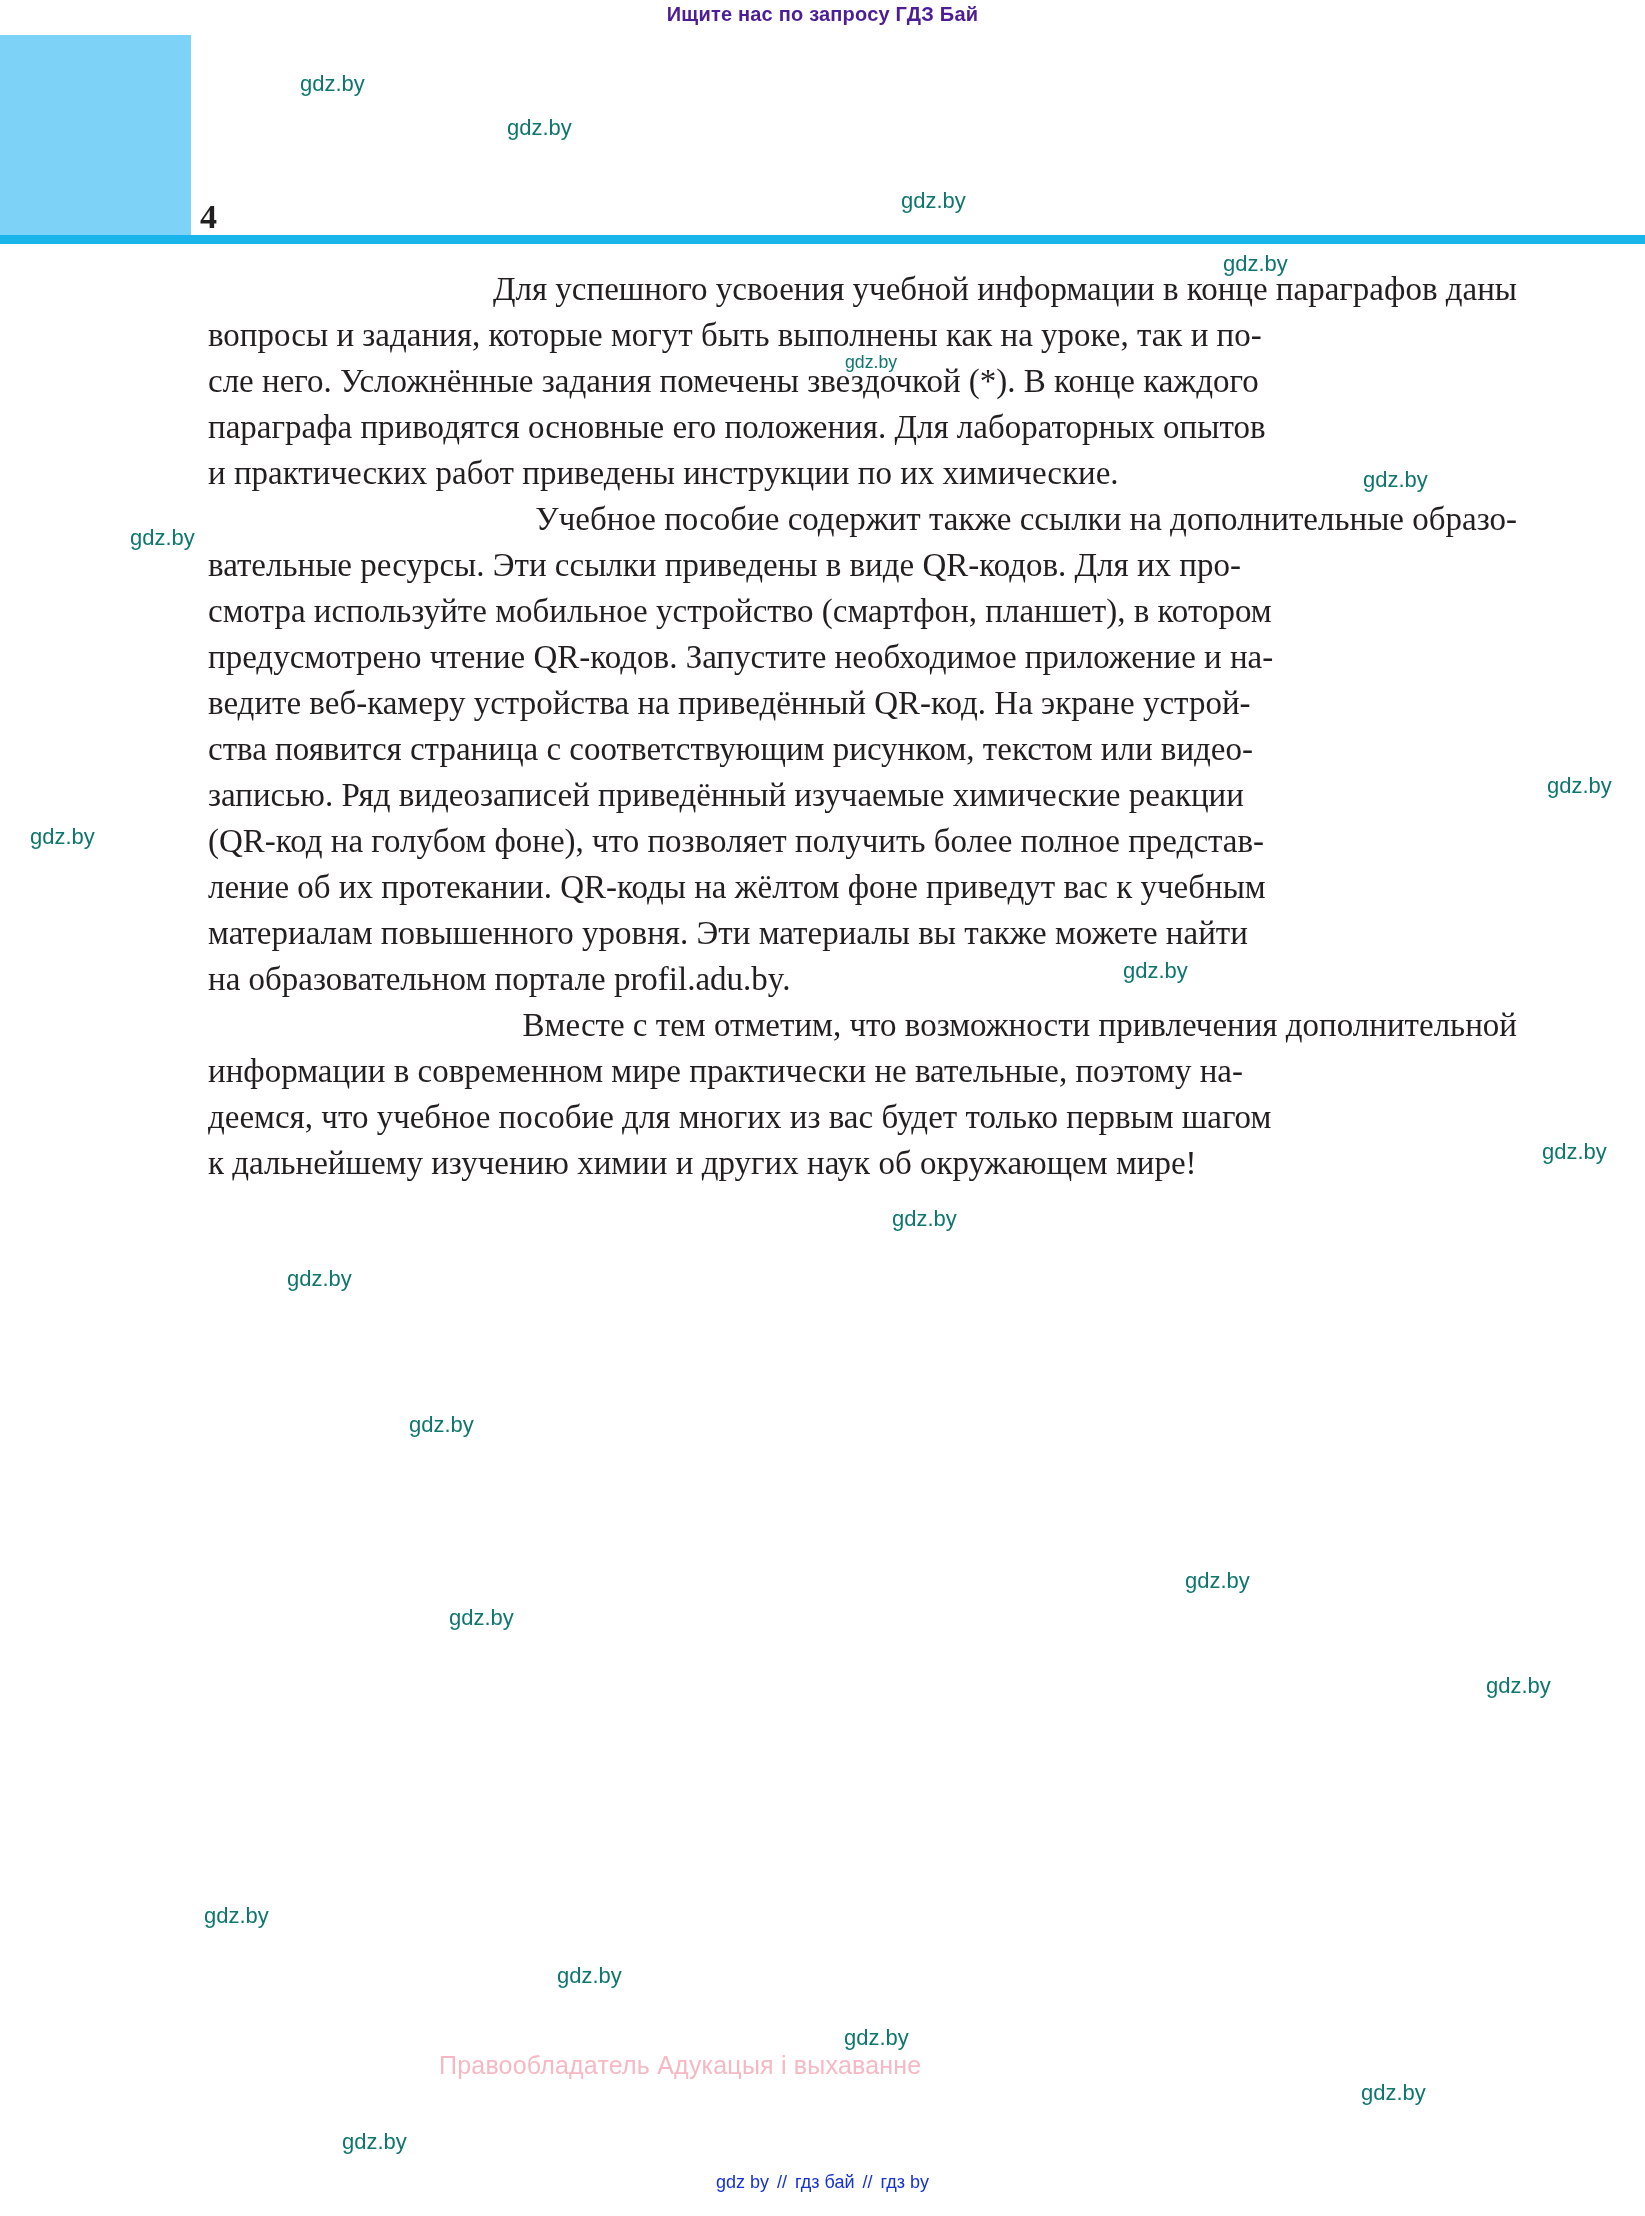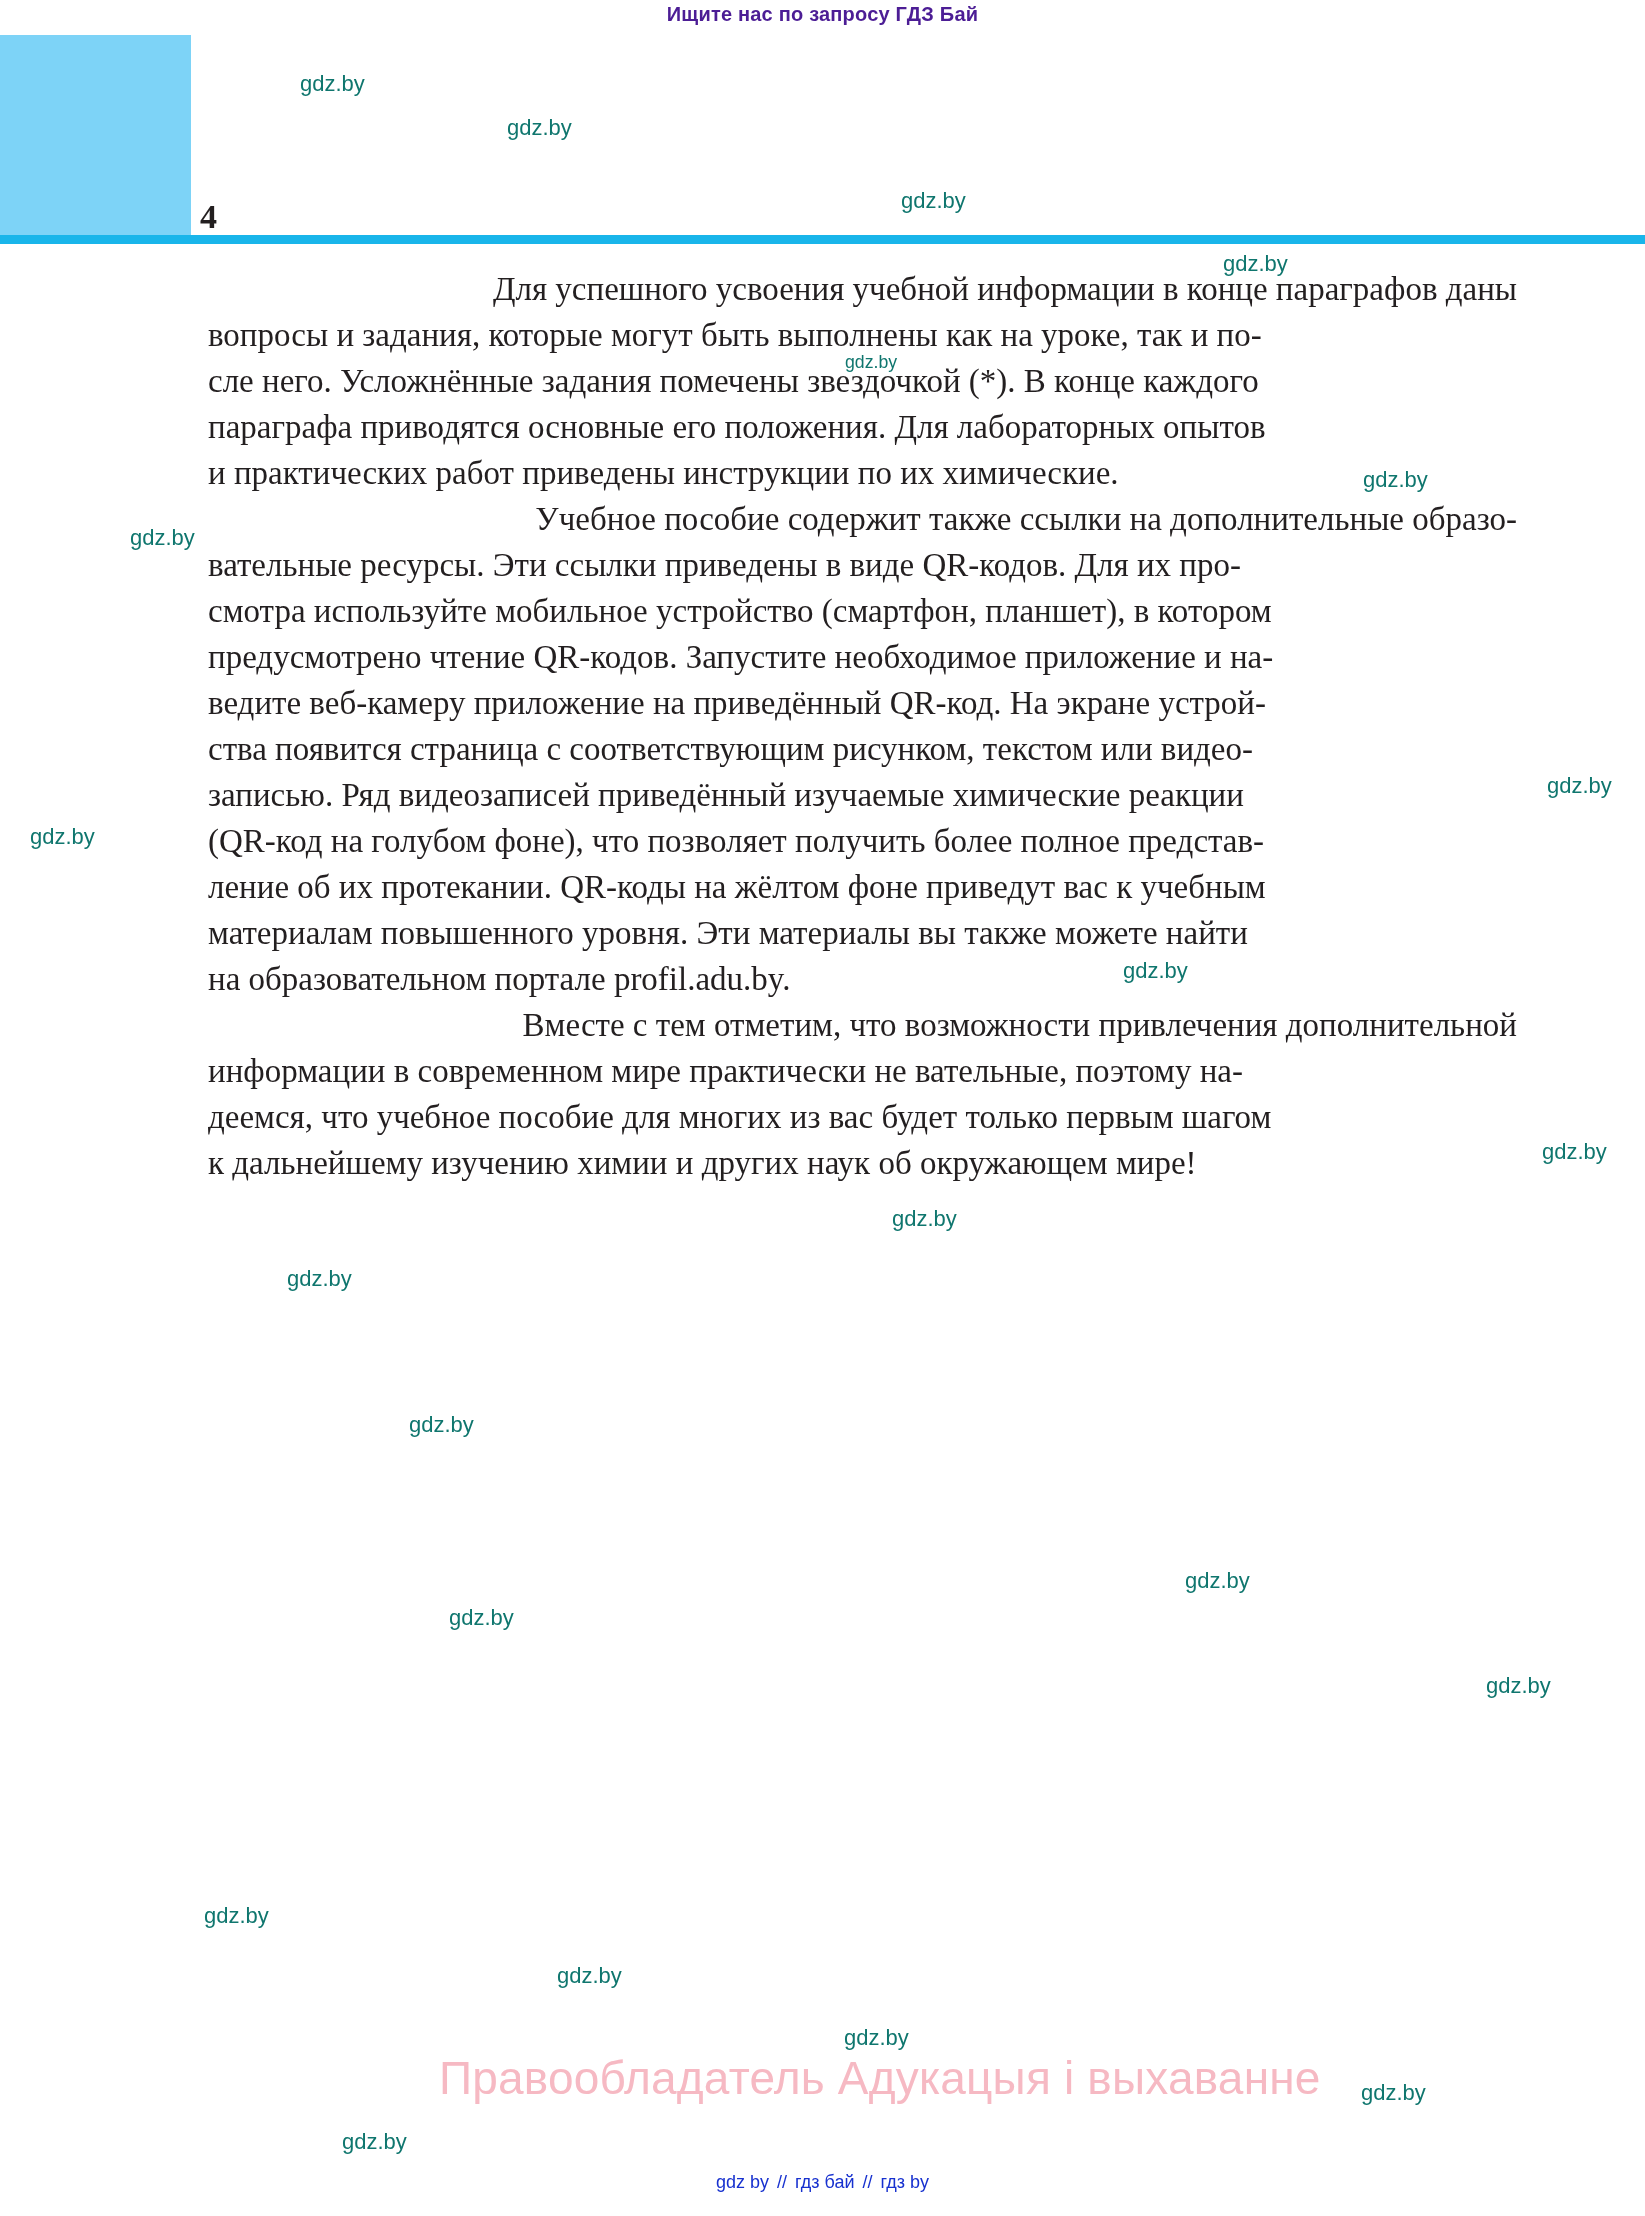--- a/index.html
+++ b/index.html
@@ -97,21 +97,21 @@
     color: #0f766e;
     white-space: nowrap;
   }
 
   
   .rights {
     position: absolute;
     left: 439px;
     top: 2051px;
     font-family: "Liberation Sans", "DejaVu Sans", sans-serif;
-    font-size: 46px;
+    font-size: 25px;
     color: #f6b9c3;
     white-space: nowrap;
     letter-spacing: 0.2px;
   }
 
   
   .footer-links {
     position: absolute;
     left: 0;
     top: 2172px;
@@ -164,21 +164,21 @@
       <span class="ln just">
           <span>вательные ресурсы. Эти ссылки приведены в виде QR-кодов. Для их про-</span>
         </span>
       <span class="ln just">
           <span>смотра используйте мобильное устройство (смартфон, планшет), в котором</span>
         </span>
       <span class="ln just">
           <span>предусмотрено чтение QR-кодов. Запустите необходимое приложение и на-</span>
         </span>
       <span class="ln just">
-          <span>ведите веб-камеру приложение на приведённый QR-код. На экране устрой-</span>
+          <span>ведите веб-камеру устройства на приведённый QR-код. На экране устрой-</span>
         </span>
       <span class="ln just">
           <span>ства появится страница с соответствующим рисунком, текстом или видео-</span>
         </span>
       <span class="ln just">
           <span>записью. Ряд видеозаписей приведённый изучаемые химические реакции</span>
         </span>
       <span class="ln just">
           <span>(QR-код на голубом фоне), что позволяет получить более полное представ-</span>
         </span>

